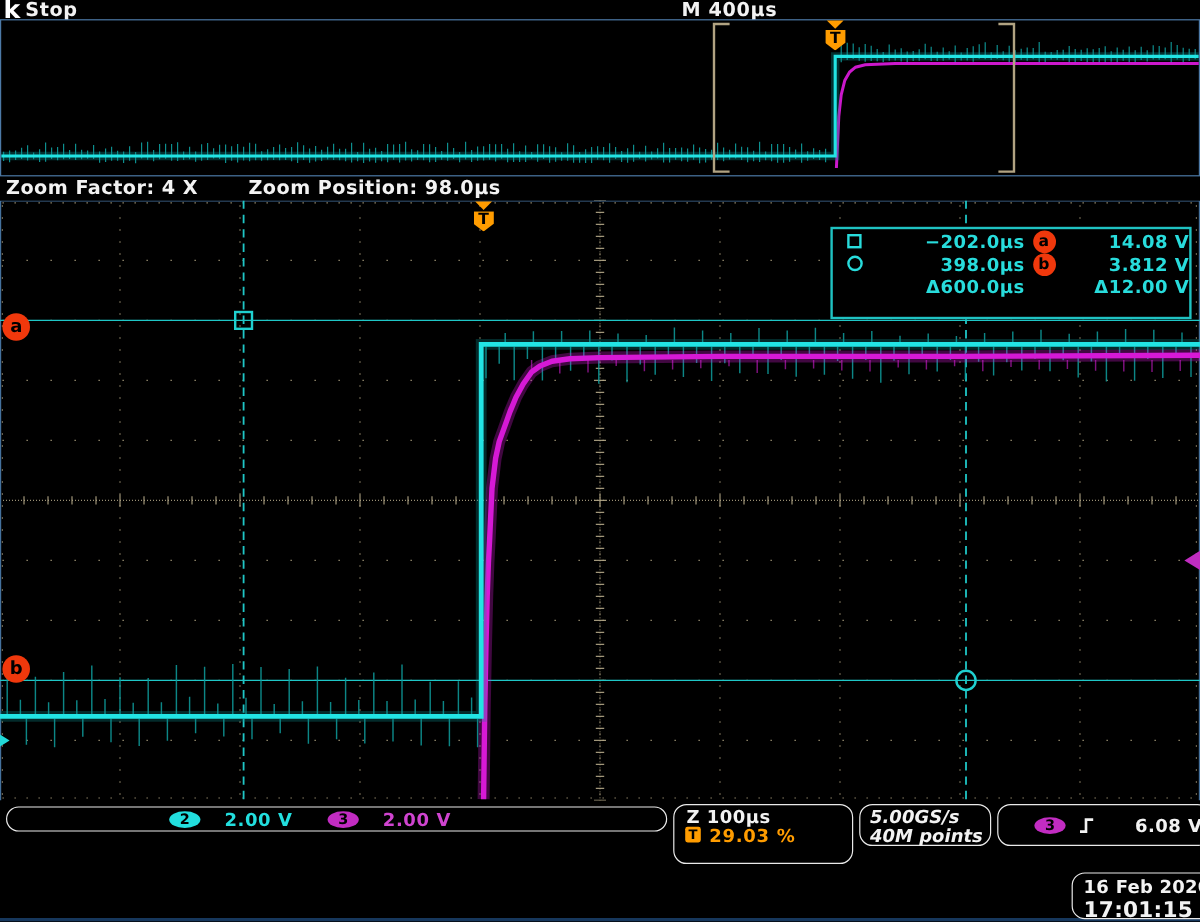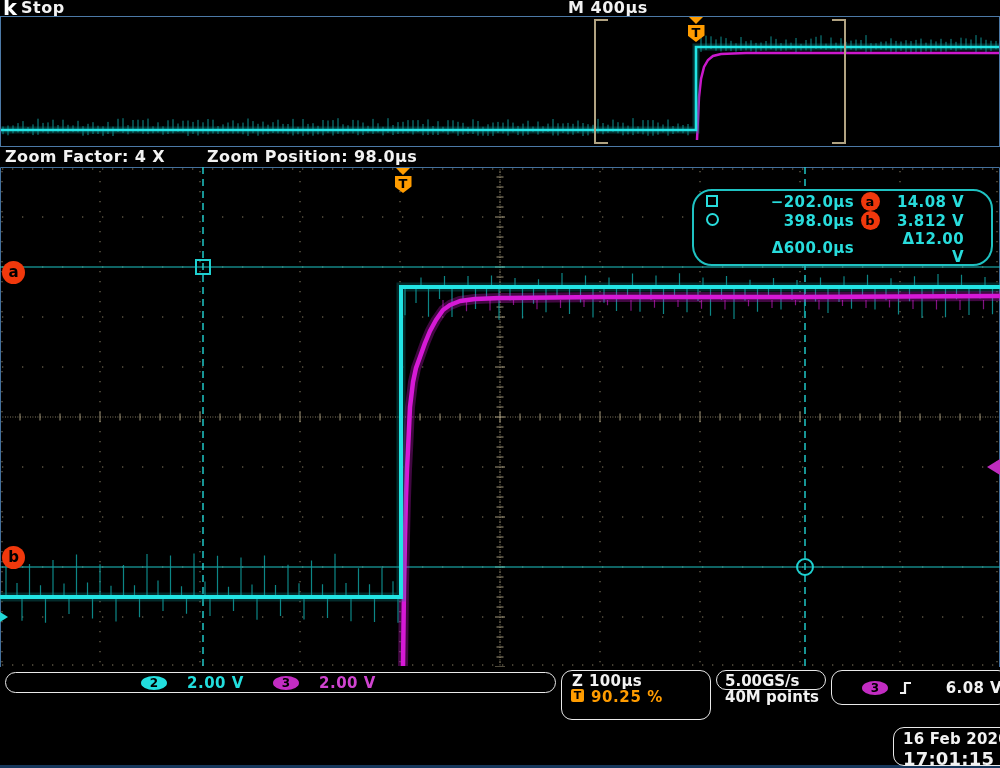--- a/index.html
+++ b/index.html
@@ -45,47 +45,47 @@
   #cursor-b-marker { left:796px; top:558px; width:18px; height:18px; border:2px solid #1fd0d0; border-radius:50%; z-index:4; }
 
   
   #ch2-baseline-marker { left:0; top:612px; width:0; height:0; border-top:5px solid transparent;
       border-bottom:5px solid transparent; border-left:8px solid #22d8d8; z-index:5; }
   #trigger-level-arrow { left:987px; top:459px; width:0; height:0; border-top:8px solid transparent;
       border-bottom:8px solid transparent; border-right:13px solid #c02cc0; z-index:5; }
 
   
   #readout-panel { left:692px; top:189px; width:301px; height:77px; background:#000;
-      border:2px solid #1fc2c2; border-radius:20px; z-index:7; color:#28dcdc;
+      border:2px solid #1fc2c2; border-radius:0; z-index:7; color:#28dcdc;
       display:grid; grid-template-rows:repeat(4,1fr); padding:1px 0; }
   .ro-row { display:grid; grid-template-columns:36px 124px 32px 1fr; align-items:center; font-size:15px; letter-spacing:.4px; }
   .ro-icon { justify-self:center; }
   .ro-sq { width:12px; height:12px; border:2px solid #28dcdc; display:inline-block; }
   .ro-ci { width:13px; height:13px; border:2px solid #28dcdc; border-radius:50%; display:inline-block; }
   .ro-time { text-align:right; }
   .ro-badge { width:19px; height:19px; background:#f0380c; color:#000; border-radius:50%;
       font-size:13px; line-height:19px; text-align:center; justify-self:center; }
-  .ro-val { text-align:right; padding-right:27px; }
+  .ro-val { text-align:right; padding-right:0; }
 
   
   .panel { background:#000; border:1px solid #e9e9e9; border-radius:11px; z-index:3; }
   #ch-panel { left:5px; top:672px; width:551px; height:21px; }
   .ch-badge { width:26px; height:14px; border-radius:50%; color:#000; font-size:12px; line-height:14px; text-align:center; }
   #ch2-badge { left:135px; top:3px; background:#22dede; }
   #ch2-scale { left:181px; top:1px; font-size:15px; color:#22dede; letter-spacing:.5px; }
   #ch3-badge { left:267px; top:3px; background:#c22cc2; }
   #ch3-scale { left:313px; top:1px; font-size:15px; color:#d044d0; letter-spacing:.5px; }
 
   #horiz-panel { left:561px; top:670px; width:150px; height:50px; }
   #zoom-scale { left:10px; top:1px; font-size:15px; letter-spacing:.4px; }
   #trig-pos-icon { left:9px; top:18px; width:13px; height:13px; background:#ff9c00; border-radius:2px;
       color:#000; font-size:11px; line-height:13px; text-align:center; }
   #trig-pos-pct { left:29px; top:17px; font-size:15px; color:#ff9c00; letter-spacing:.6px; }
 
-  #acq-panel { left:716px; top:670px; width:110px; height:20px; }
+  #acq-panel { left:716px; top:670px; width:110px; height:35px;font-style:italic; }
   #sample-rate { left:8px; top:1px; font-size:15px; }
   #record-length { left:8px; top:17px; font-size:15px; }
 
   #trig-panel { left:831px; top:670px; width:178px; height:35px; }
   #trig-src-badge { left:30px; top:10px; background:#c22cc2; }
   #trig-slope { left:66px; top:9px; }
   #trig-level { left:100px; top:8px; width:70px; font-size:15px; text-align:right; letter-spacing:.4px; }
 
   #datetime-panel { left:893px; top:727px; width:118px; height:39px; }
   #date-label { left:9px; top:2px; font-size:15px; letter-spacing:.2px; }
@@ -173,21 +173,21 @@
 <div id="ch-panel" class="abs panel">
   <span id="ch2-badge" class="abs ch-badge">2</span>
   <span id="ch2-scale" class="abs">2.00 V</span>
   <span id="ch3-badge" class="abs ch-badge">3</span>
   <span id="ch3-scale" class="abs">2.00 V</span>
 </div>
 
 <div id="horiz-panel" class="abs panel">
   <span id="zoom-scale" class="abs">Z 100µs</span>
   <span id="trig-pos-icon" class="abs">T</span>
-  <span id="trig-pos-pct" class="abs">90.25 %</span>
+  <span id="trig-pos-pct" class="abs">29.03 %</span>
 </div>
 
 <div id="acq-panel" class="abs panel">
   <span id="sample-rate" class="abs">5.00GS/s</span>
   <span id="record-length" class="abs">40M points</span>
 </div>
 
 <div id="trig-panel" class="abs panel">
   <span id="trig-src-badge" class="abs ch-badge">3</span>
   <svg id="trig-slope" class="abs" width="16" height="16">

